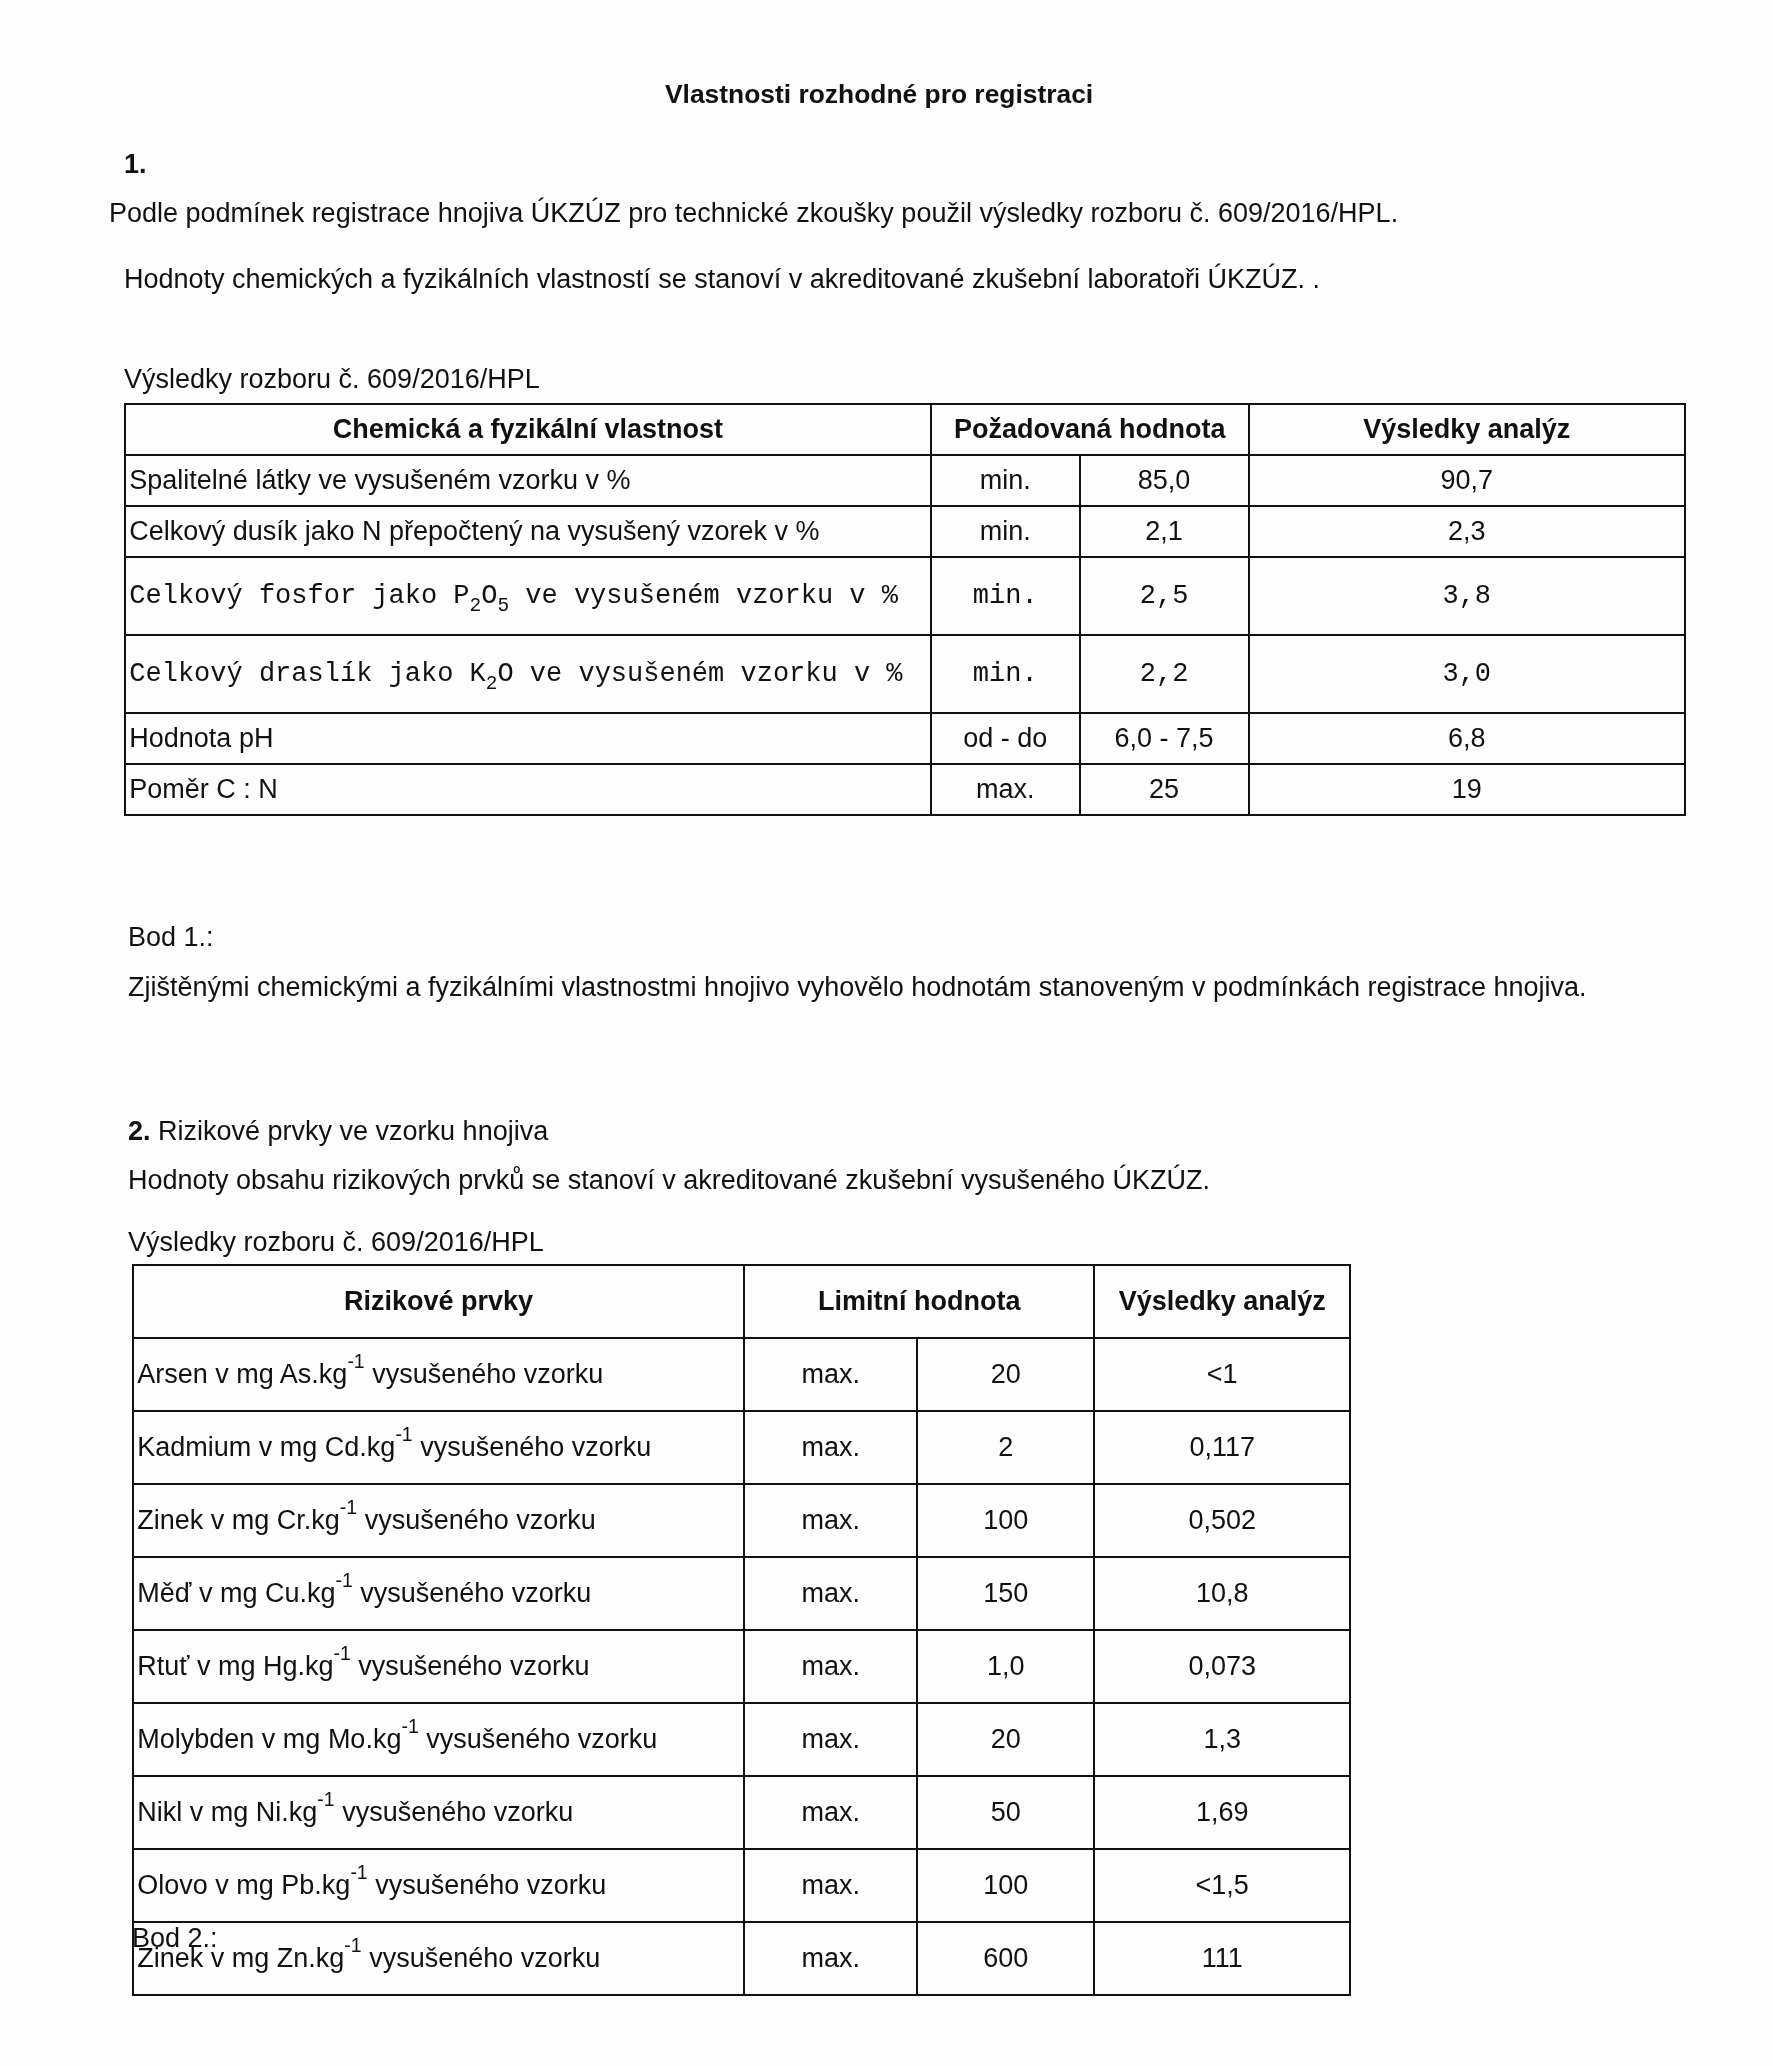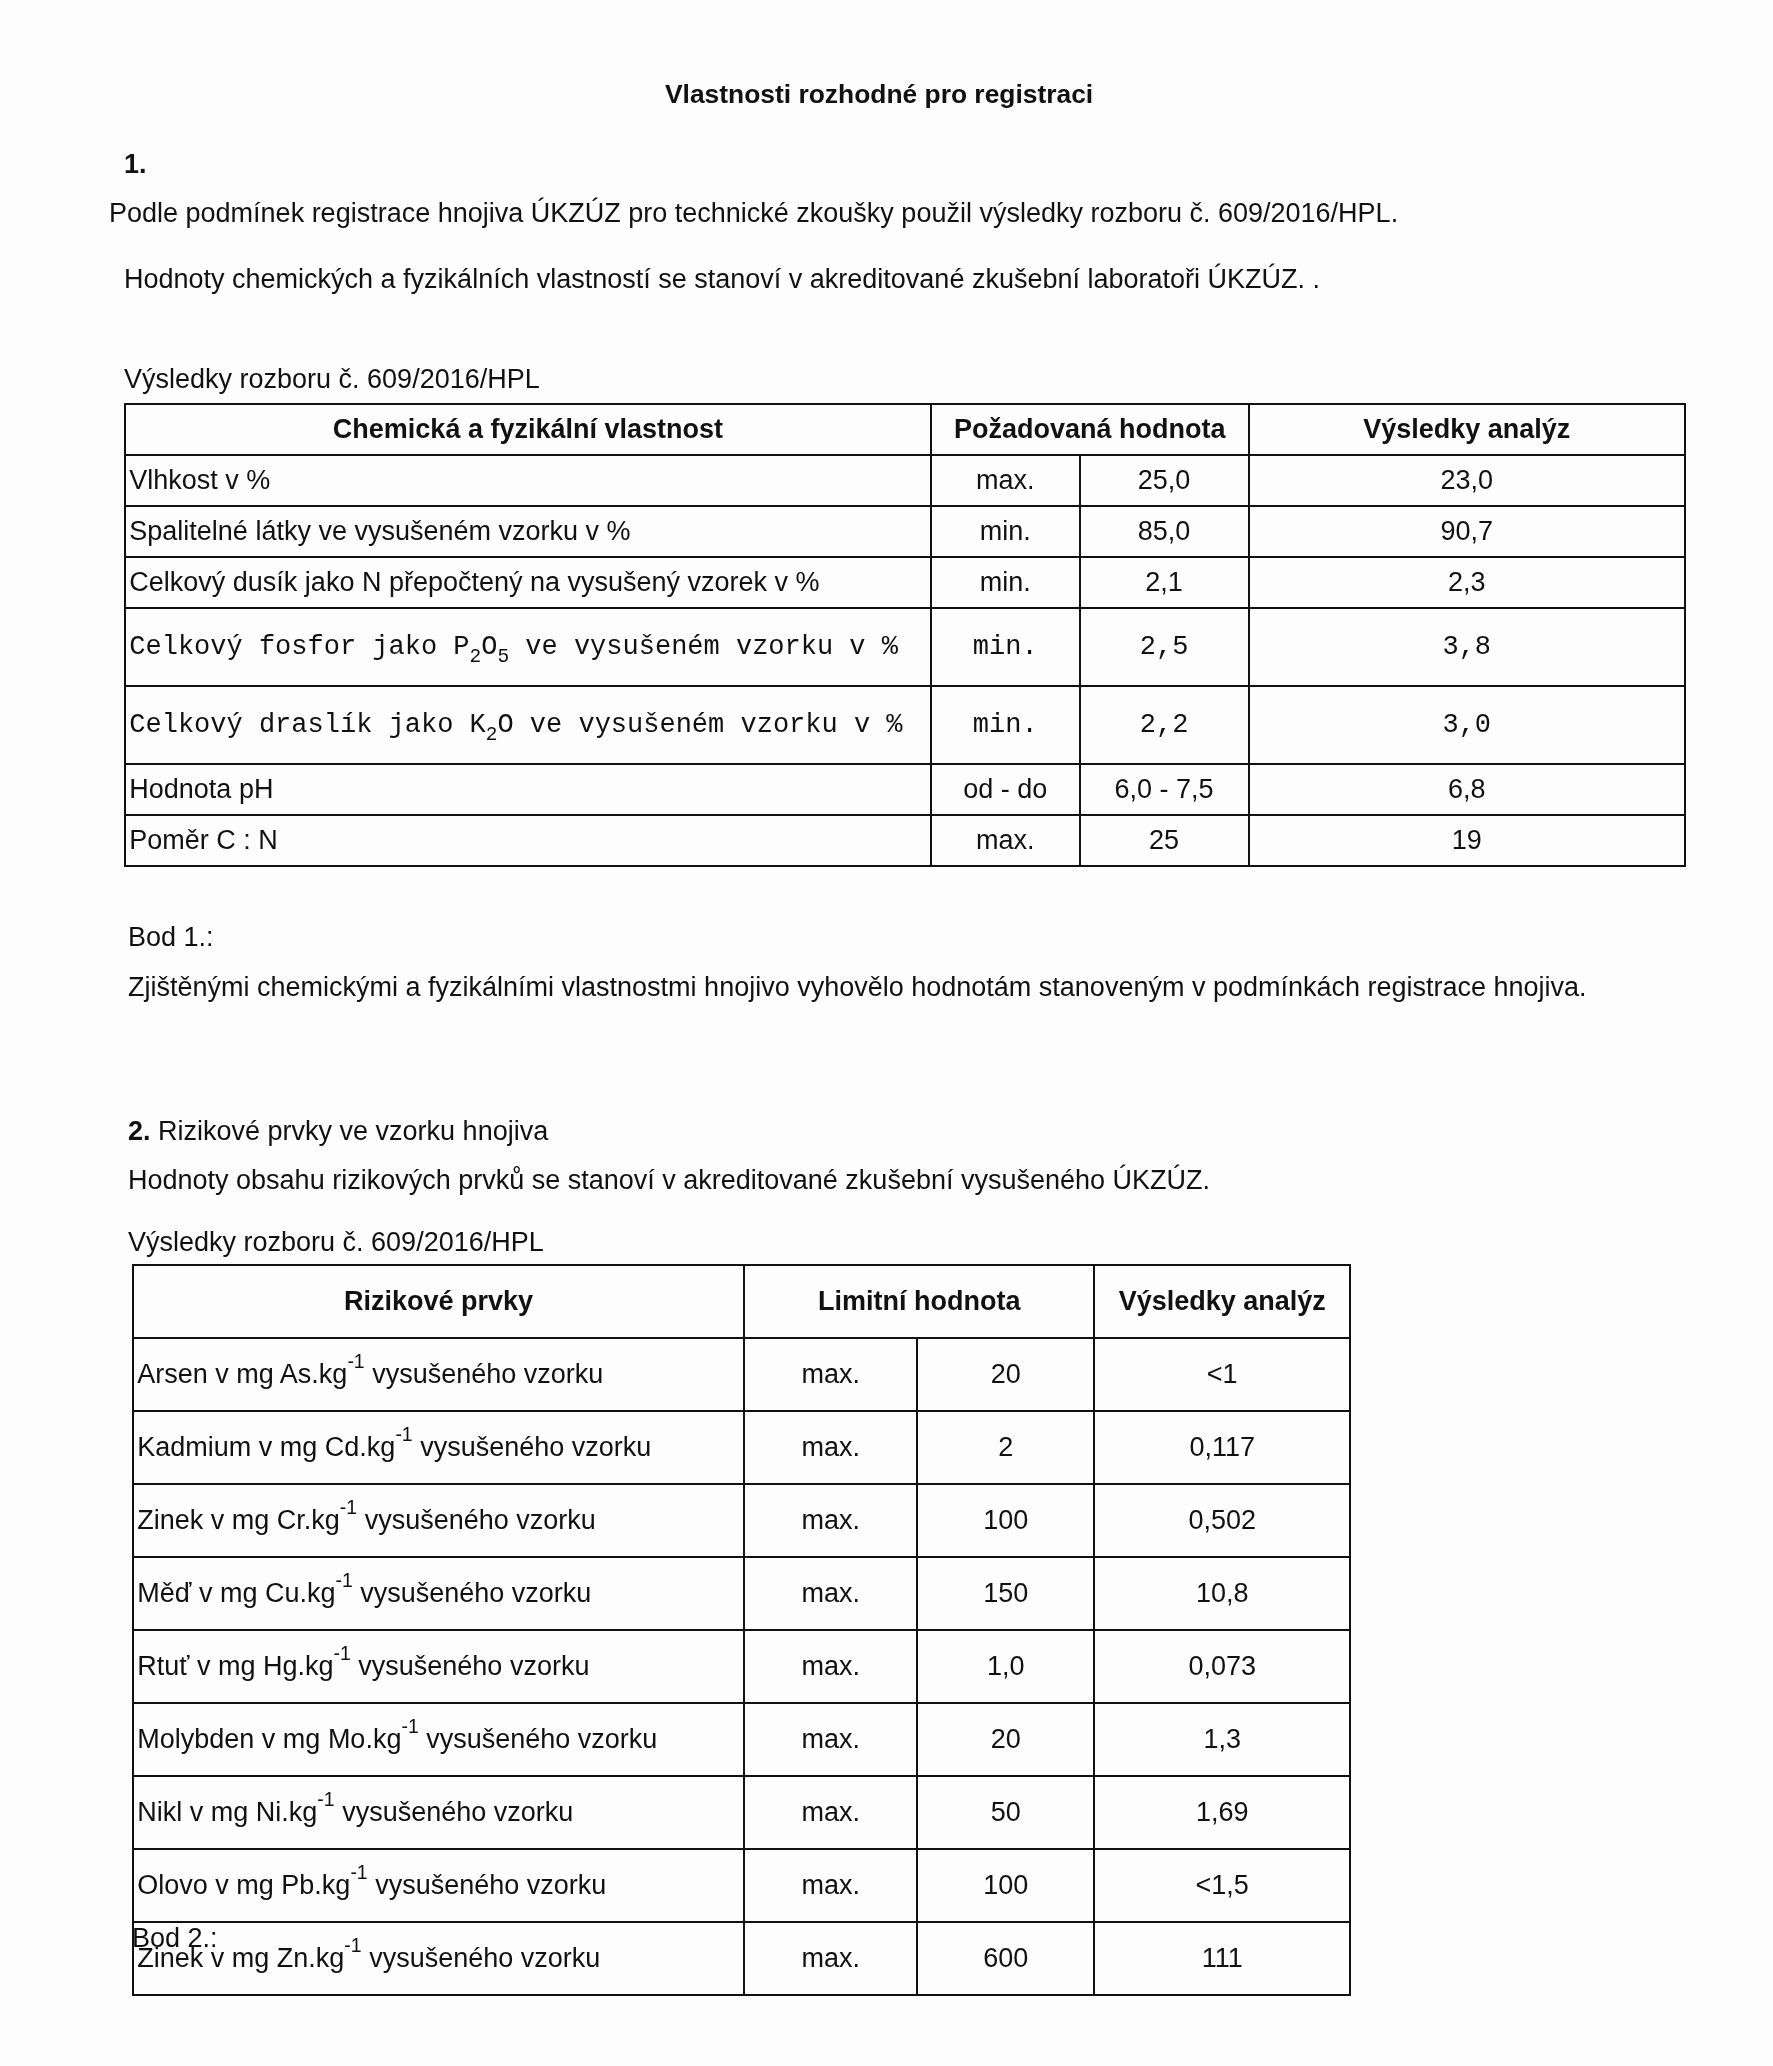--- a/index.html
+++ b/index.html
@@ -65,26 +65,20 @@
       <col class="c1">
       <col class="c2">
       <col class="c3">
       <col class="c4">
     </colgroup>
   <tbody>
       <tr>
     <th>Chemická a fyzikální vlastnost</th>
     <th colspan="2">Požadovaná hodnota</th>
     <th>Výsledky analýz</th>
-  </tr>
-  <tr>
-    <td class="l">Vlhkost v %</td>
-    <td class="c">max.</td>
-    <td class="c">25,0</td>
-    <td class="c">23,0</td>
   </tr>
   <tr>
     <td class="l">Spalitelné látky ve vysušeném vzorku v %</td>
     <td class="c">min.</td>
     <td class="c">85,0</td>
     <td class="c">90,7</td>
   </tr>
   <tr>
     <td class="l">Celkový dusík jako N přepočtený na vysušený vzorek v %</td>
     <td class="c">min.</td>

